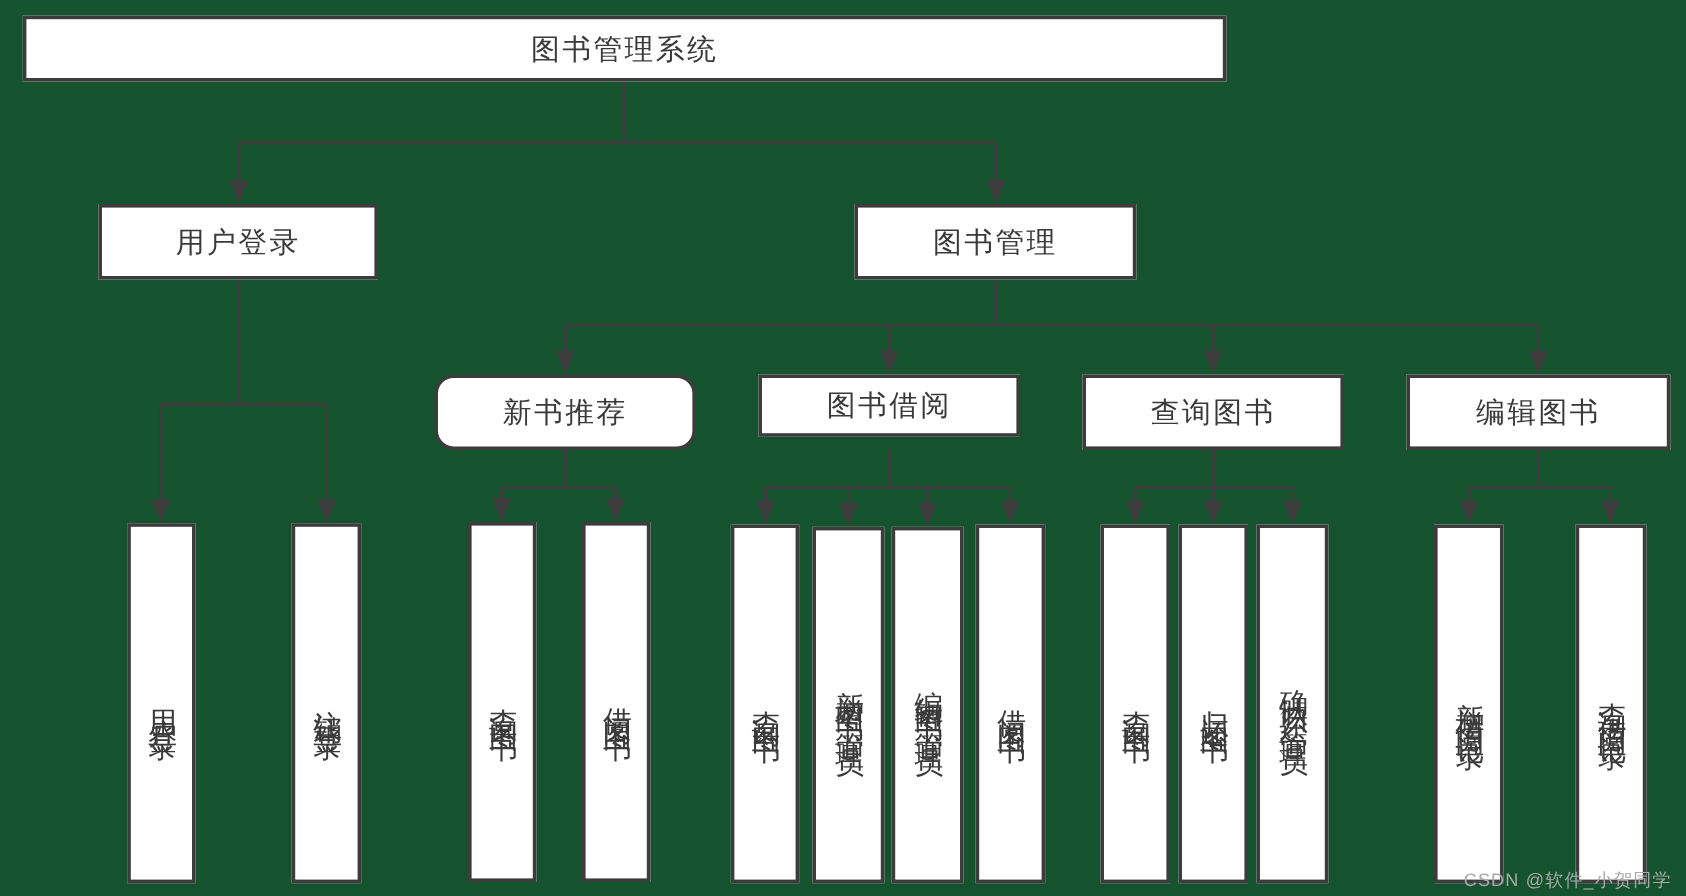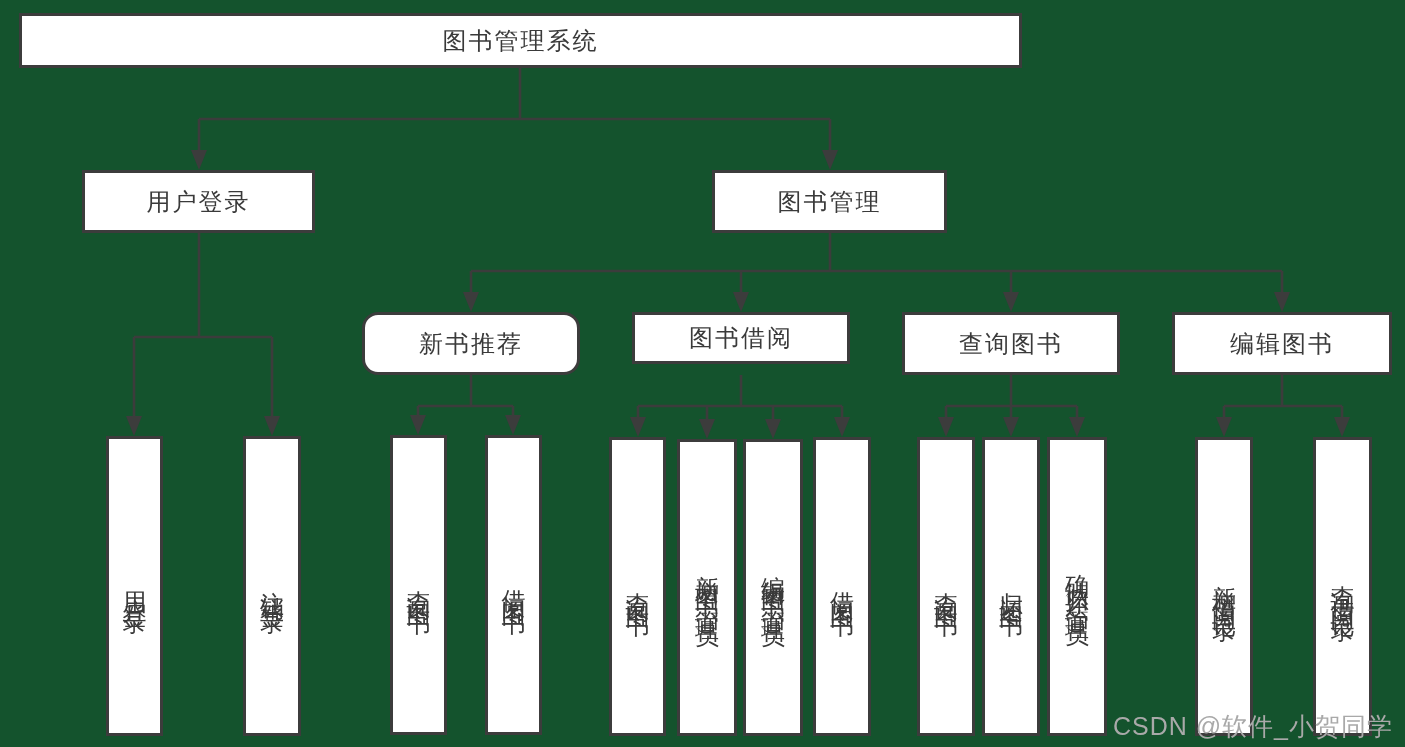--- a/index.html
+++ b/index.html
@@ -42,21 +42,21 @@
     letter-spacing: 7px;
     white-space: normal;
     line-height: 1.0;
   }
   .watermark {
     position: absolute;
     right: 12px;
     bottom: 4px;
     z-index: 3;
     color: #a9a9a9;
-    font-size: 25px;
+    font-size: 15px;
     letter-spacing: 1px;
     pointer-events: none;
   }
 </style>
 </head>
 <body>
 
 <div class="stage">
   <svg id="edges" xmlns="http://www.w3.org/2000/svg" width="1405" height="747">
       <path d="M 520 68 V 119 M 199 119 H 830 M 199 119 V 152 M 830 119 V 152 M 199 233 V 337 M 134 337 H 272 M 134 337 V 418 M 272 337 V 418 M 830 233 V 271 M 471 271 H 1282 M 471 271 V 294 M 741 271 V 294 M 1011 271 V 294 M 1282 271 V 294 M 471 375 V 406 M 418 406 H 513 M 418 406 V 417 M 513 406 V 417 M 741 375 V 406 M 638 406 H 842 M 638 406 V 419 M 707 406 V 421 M 773 406 V 421 M 842 406 V 419 M 1011 375 V 406 M 946 406 H 1077 M 946 406 V 419 M 1011 406 V 419 M 1077 406 V 419 M 1282 375 V 406 M 1224 406 H 1342 M 1224 406 V 419 M 1342 406 V 419 " fill="none" stroke="#3c3c3c" stroke-width="2.6"></path>

